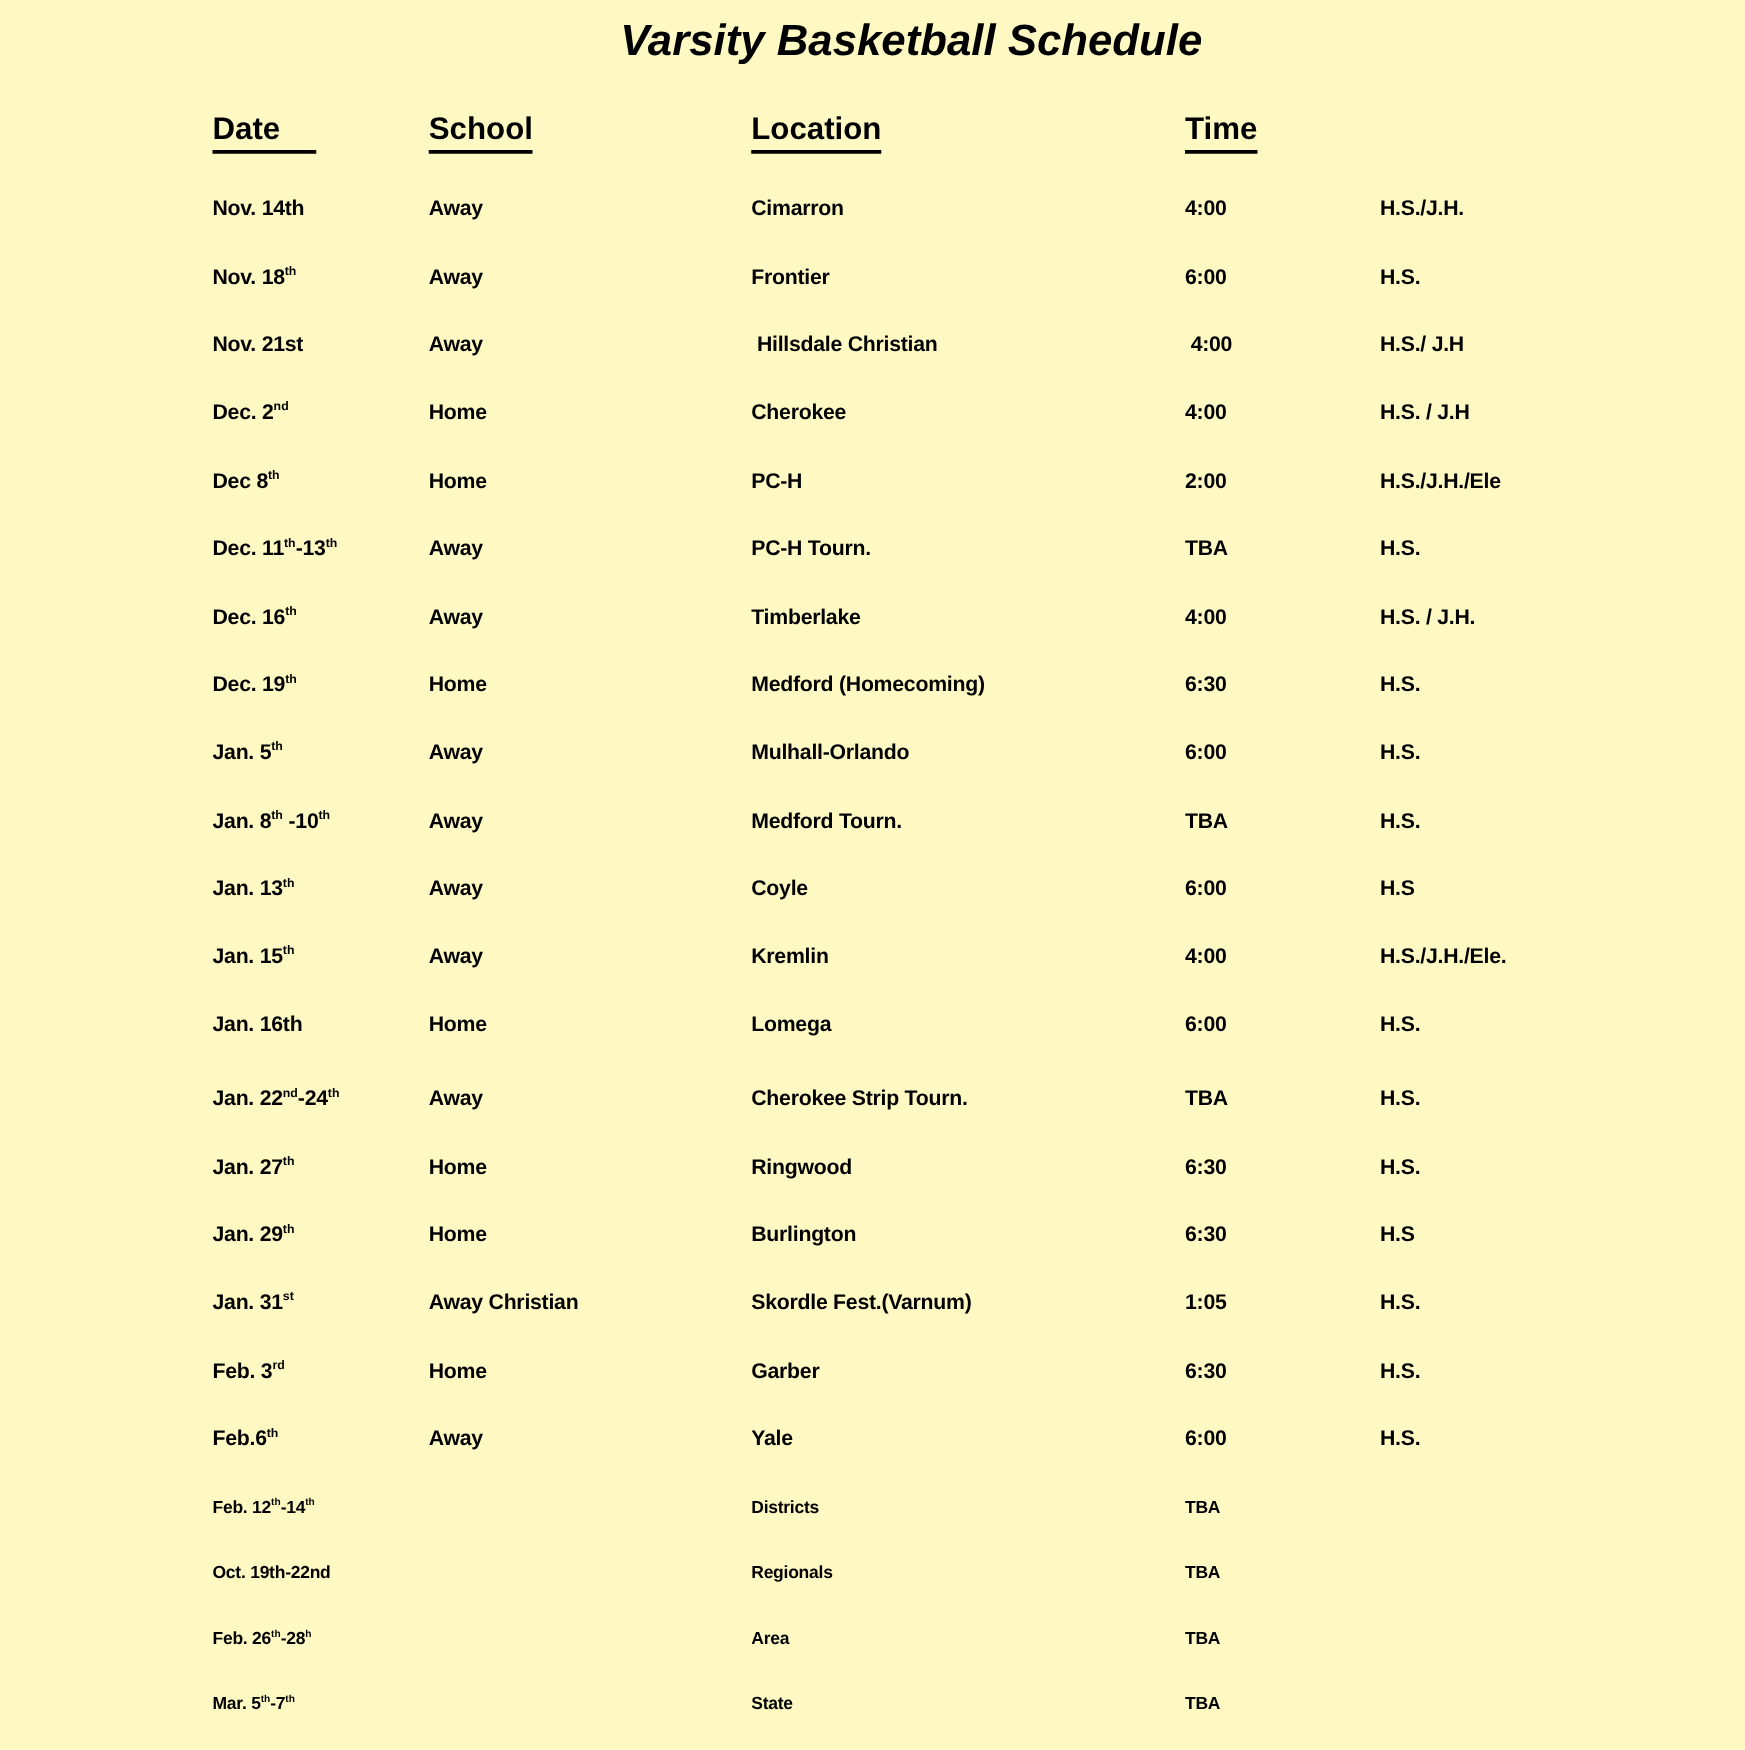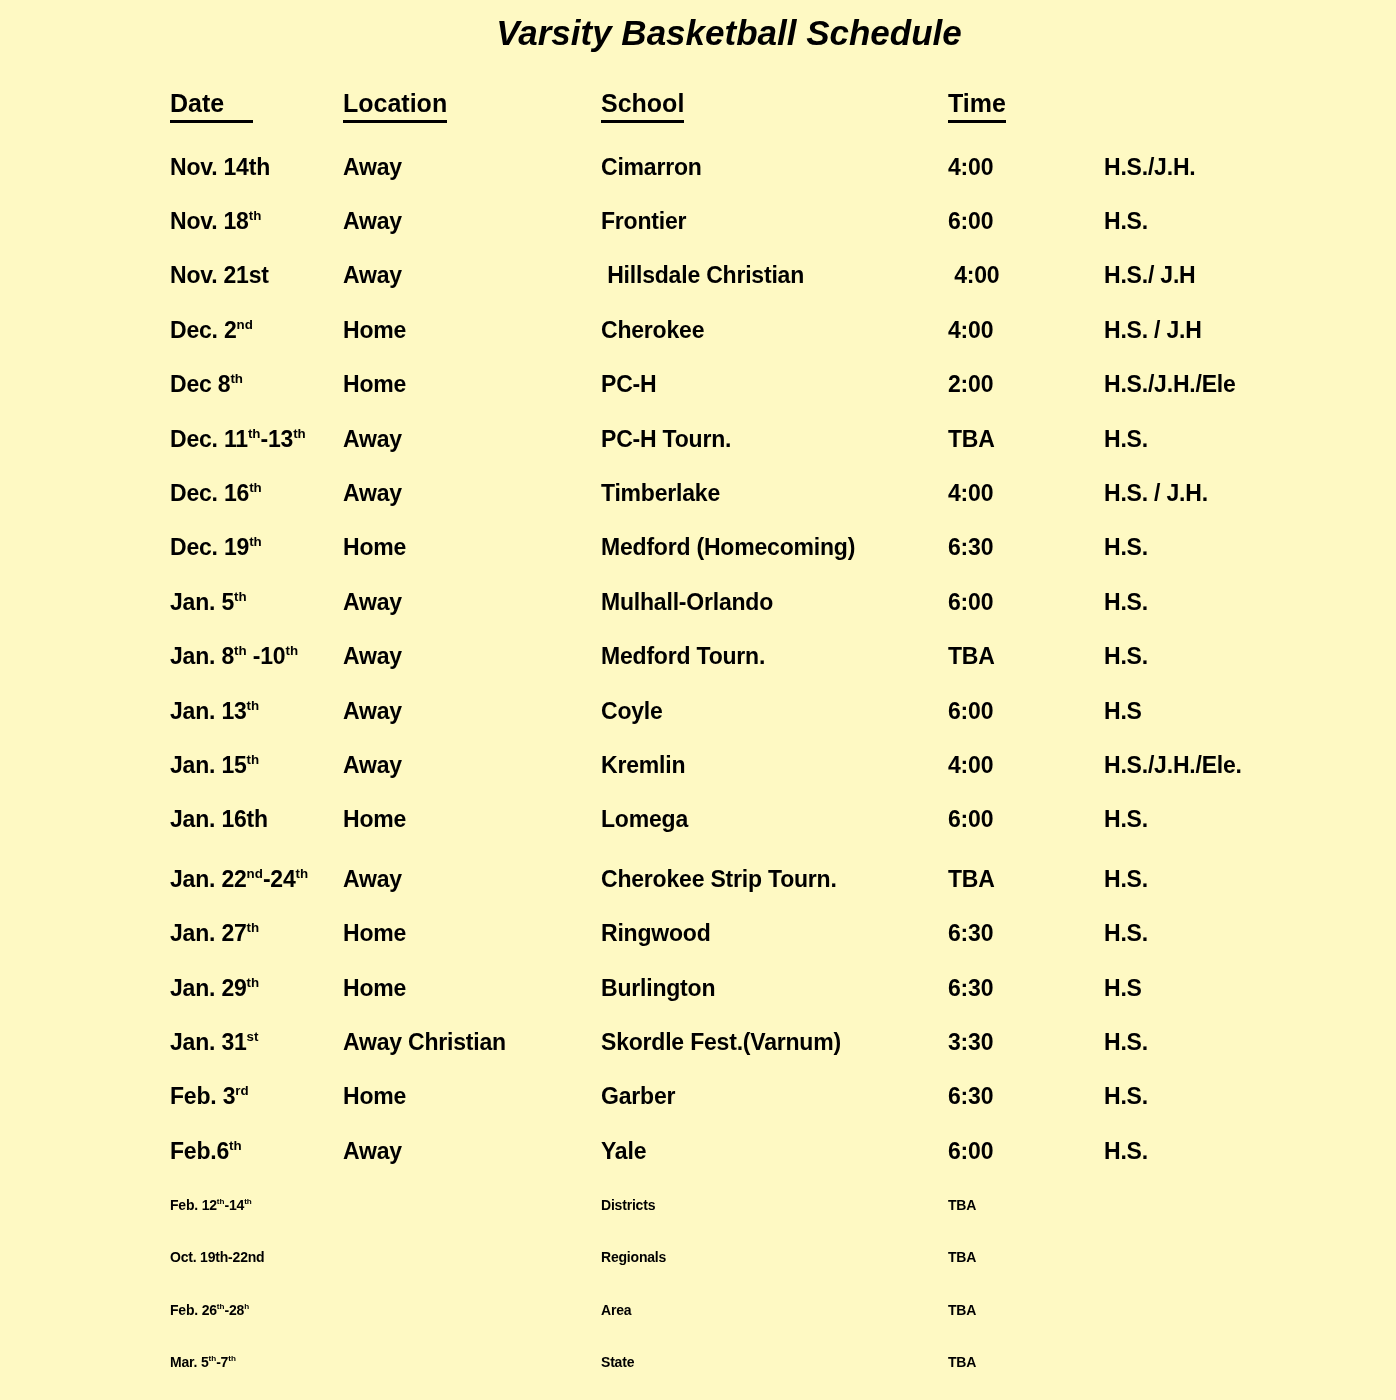--- a/index.html
+++ b/index.html
@@ -35,43 +35,43 @@
     padding-bottom:2px;
   }
   .hdr-date{padding-right:29px;}
   .rows{margin-top:17px;}
   .row{
     display:grid;
     grid-template-columns:173px 258px 347px 156px 1fr;
     padding-left:170px;
     height:54.4px;
     align-items:center;
-    font-size:23px;
+    font-size:17px;
     letter-spacing:-0.2px;
   }
   .rows .row:nth-child(14){margin-top:5px;}
   .row.small{font-size:14px;height:52.5px;}
   .cell{white-space:pre;}
   sup{
     font-size:0.58em;
     line-height:0;
     vertical-align:super;
     letter-spacing:0;
   }
 </style>
 </head>
 <body>
 
 <div class="page">
   <div class="title">Varsity Basketball Schedule</div>
 
   <div class="header-row">
     <div class="cell"><span class="hdr hdr-date">Date</span></div>
+    <div class="cell"><span class="hdr">School</span></div>
     <div class="cell"><span class="hdr">Location</span></div>
-    <div class="cell"><span class="hdr">School</span></div>
     <div class="cell"><span class="hdr">Time</span></div>
     <div class="cell"></div>
   </div>
 
   <div class="rows">
       <div class="row">
         <div class="cell">Nov. 14th</div>
         <div class="cell">Away</div>
         <div class="cell">Cimarron</div>
         <div class="cell">4:00</div>
@@ -179,21 +179,21 @@
         <div class="cell">Jan. 29<sup>th</sup></div>
         <div class="cell">Home</div>
         <div class="cell">Burlington</div>
         <div class="cell">6:30</div>
         <div class="cell">H.S</div>
       </div>
       <div class="row">
         <div class="cell">Jan. 31<sup>st</sup></div>
         <div class="cell">Away Christian</div>
         <div class="cell">Skordle Fest.(Varnum)</div>
-        <div class="cell">3:30</div>
+        <div class="cell">1:05</div>
         <div class="cell">H.S.</div>
       </div>
       <div class="row">
         <div class="cell">Feb. 3<sup>rd</sup></div>
         <div class="cell">Home</div>
         <div class="cell">Garber</div>
         <div class="cell">6:30</div>
         <div class="cell">H.S.</div>
       </div>
       <div class="row">

